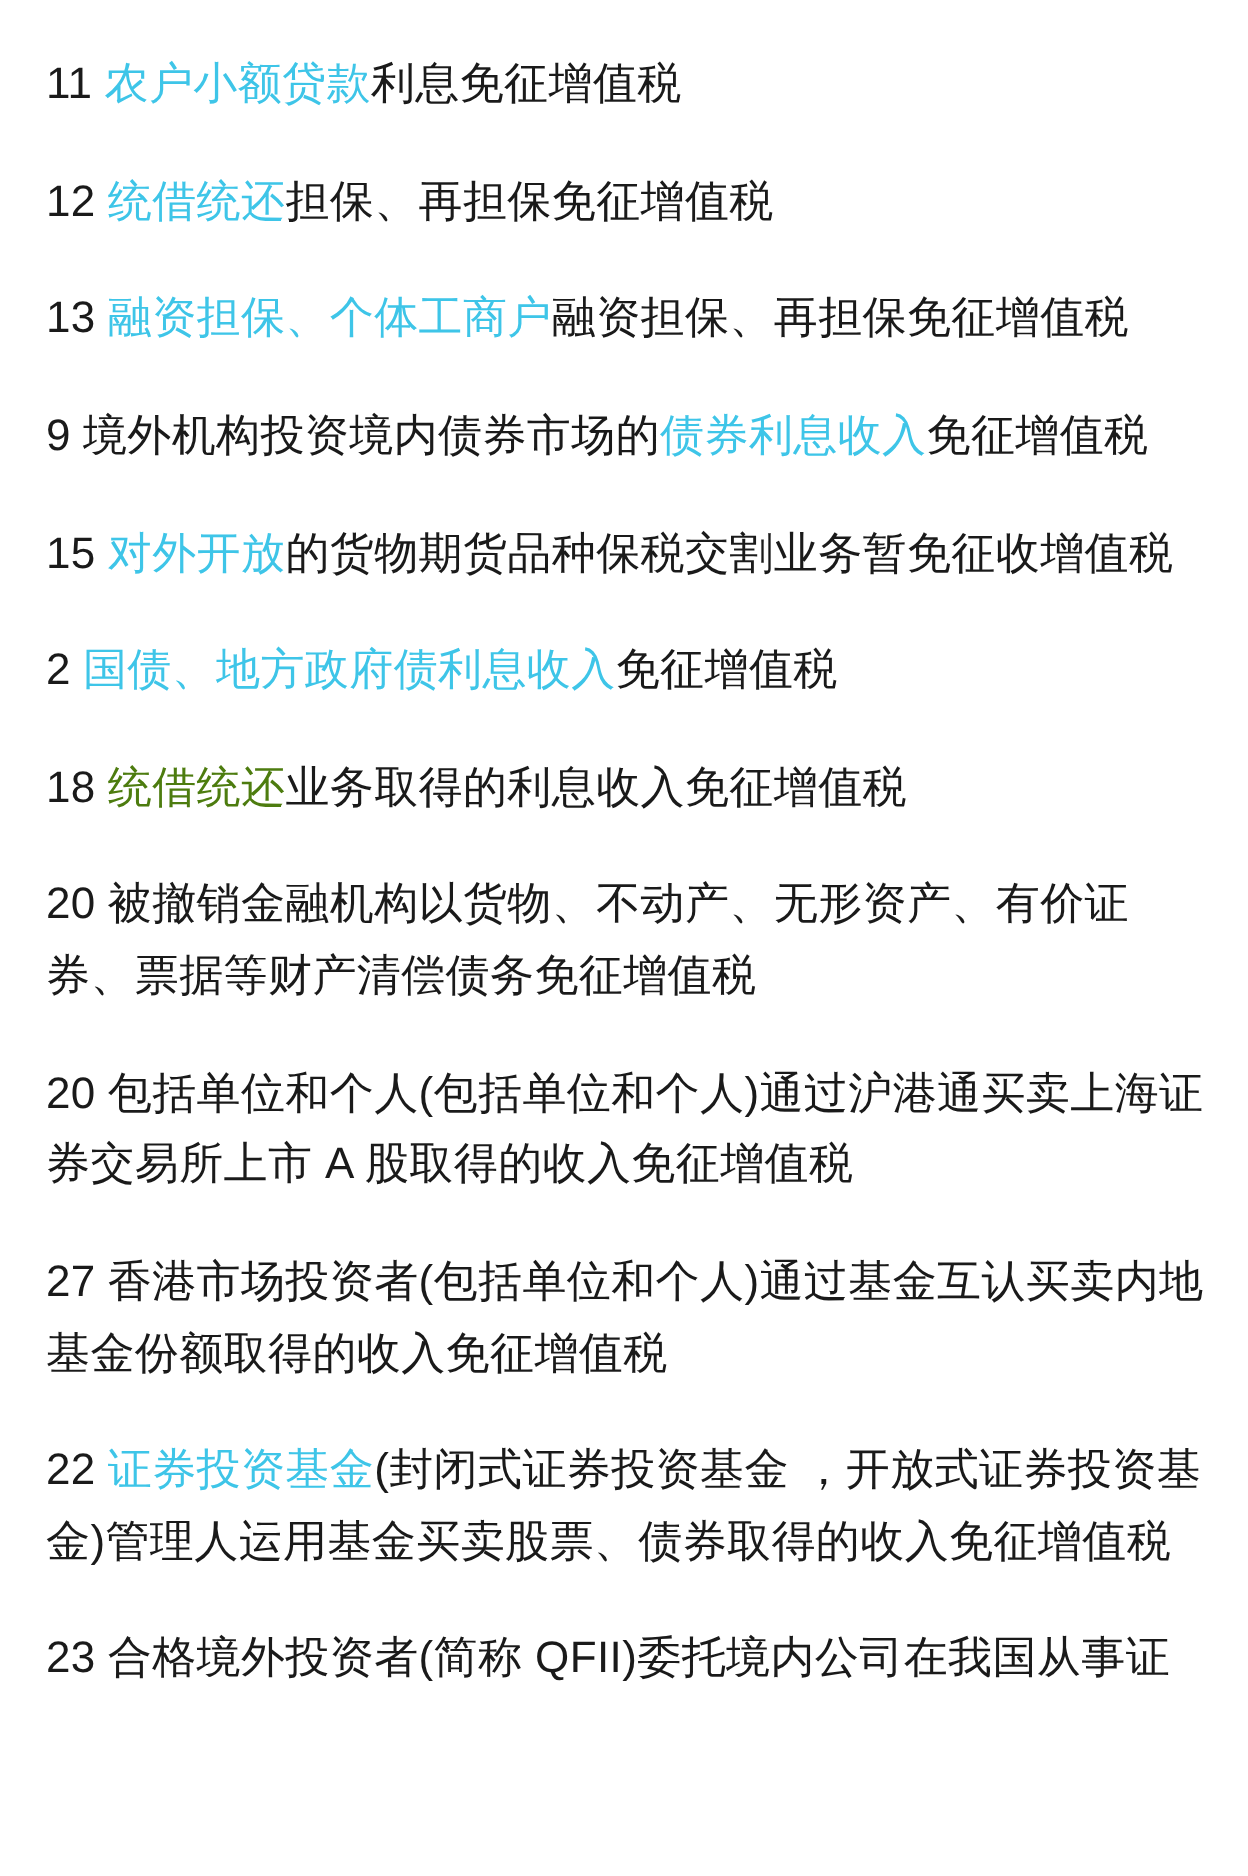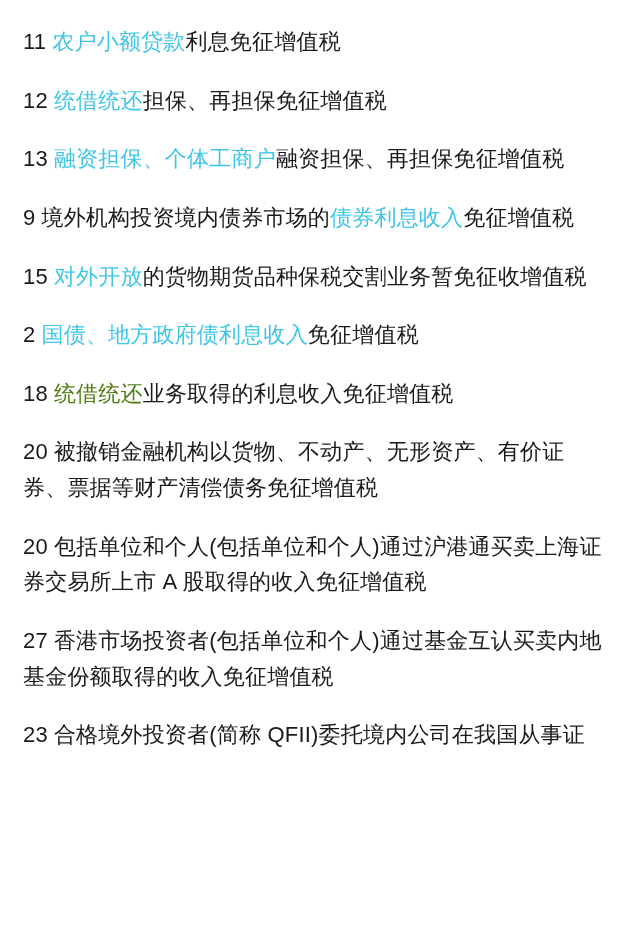--- a/index.html
+++ b/index.html
@@ -48,14 +48,15 @@
     <p class="item"><span class="num">11</span><span class="sp"></span><span class="hl" style="color: rgb(62, 197, 232);">农户小额贷款</span><span class="plain">利息免征增值税</span></p>
     <p class="item"><span class="num">12</span><span class="sp"></span><span class="hl" style="color: rgb(62, 197, 232);">统借统还</span><span class="plain">担保、再担保免征增值税</span></p>
     <p class="item"><span class="num">13</span><span class="sp"></span><span class="hl" style="color: rgb(62, 197, 232);">融资担保、个体工商户</span><span class="plain">融资担保、再担保免征增值税</span></p>
     <p class="item"><span class="num">9</span><span class="sp"></span><span class="plain">境外机构投资境内债券市场的</span><span class="hl" style="color: rgb(62, 197, 232);">债券利息收入</span><span class="plain">免征增值税</span></p>
     <p class="item"><span class="num">15</span><span class="sp"></span><span class="hl" style="color: rgb(62, 197, 232);">对外开放</span><span class="plain">的货物期货品种保税交割业务暂免征收增值税</span></p>
     <p class="item"><span class="num">2</span><span class="sp"></span><span class="hl" style="color: rgb(62, 197, 232);">国债、地方政府债利息收入</span><span class="plain">免征增值税</span></p>
     <p class="item"><span class="num">18</span><span class="sp"></span><span class="hl" style="color: #4d7c0f;">统借统还</span><span class="plain">业务取得的利息收入免征增值税</span></p>
     <p class="item"><span class="num">20</span><span class="sp"></span><span class="plain">被撤销金融机构以货物、不动产、无形资产、有价证券、票据等财产清偿债务免征增值税</span></p>
     <p class="item"><span class="num">20</span><span class="sp"></span><span class="plain">包括单位和个人(包括单位和个人)通过沪港通买卖上海证券交易所上市 A 股取得的收入免征增值税</span></p>
     <p class="item"><span class="num">27</span><span class="sp"></span><span class="plain">香港市场投资者(包括单位和个人)通过基金互认买卖内地基金份额取得的收入免征增值税</span></p>
+    <p class="item"><span class="num">22</span><span class="sp"></span><span class="hl" style="color: rgb(62, 197, 232);">证券投资基金</span><span class="plain">(封闭式证券投资基金 ，开放式证券投资基金)管理人运用基金买卖股票、债券取得的收入免征增值税</span></p>
     <p class="item"><span class="num">23</span><span class="sp"></span><span class="plain">合格境外投资者(简称 QFII)委托境内公司在我国从事证</span></p>
   </div>
 
 </body></html>

